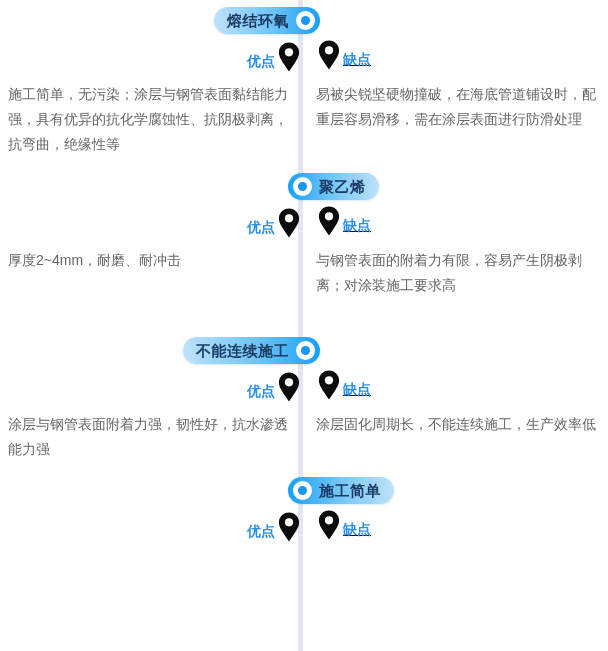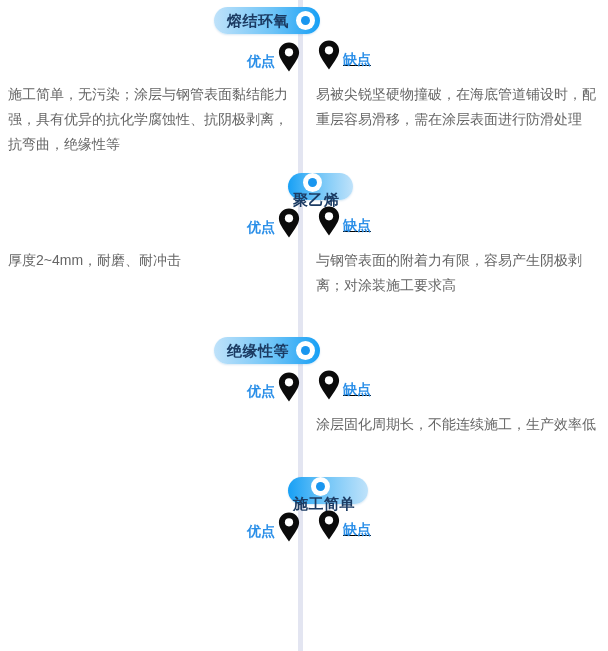--- a/index.html
+++ b/index.html
@@ -57,21 +57,20 @@
     right: 288px;
     background: linear-gradient(to right, #bfe2fa 0%, #6ec4f7 55%, #18a0f5 100%);
     padding-left: 13px;
     padding-right: 5px;
   }
   .pill.left-anchor {
     left: 288px;
     background: linear-gradient(to right, #18a0f5 0%, #6ec4f7 45%, #bfe2fa 100%);
     padding-left: 5px;
     padding-right: 13px;
-    flex-direction: column;
   }
   .pill-label {
     font-size: 15px;
     font-weight: bold;
     color: #1b3b63;
     letter-spacing: 0.5px;
     white-space: nowrap;
     line-height: 1;
   }
   .pill-dot {
@@ -212,21 +211,21 @@
         </div>
       </div>
       <div class="body-row" style="height:82px">
         <div class="text-block left">厚度2~4mm，耐磨、耐冲击</div>
         <div class="text-block right">与钢管表面的附着力有限，容易产生阴极剥离；对涂装施工要求高</div>
       </div>
     </div>
     <div class="section">
       <div class="pill-row">
         <div class="pill right-anchor">
-          <span class="pill-label">绝缘性等</span>
+          <span class="pill-label">不能连续施工</span>
           <span class="pill-dot">
             <i></i>
           </span>
         </div>
       </div>
       <div class="marker-row" style="height:42px">
         <div class="marker pro">
           <span class="marker-label">优点</span>
           <span>
             <svg class="pin-icon" width="22" height="30" viewBox="0 0 22 30" xmlns="http://www.w3.org/2000/svg">
@@ -239,20 +238,21 @@
           <span>
             <svg class="pin-icon" width="22" height="30" viewBox="0 0 22 30" xmlns="http://www.w3.org/2000/svg">
               <path d="M11 0.6 C5.2 0.6 0.9 5.0 0.9 10.6 C0.9 15.4 4.6 20.4 11 29.6 C17.4 20.4 21.1 15.4 21.1 10.6 C21.1 5.0 16.8 0.6 11 0.6 Z" fill="#0b0b0b"></path>
               <circle cx="11" cy="10.3" r="4.1" fill="#ffffff"></circle>
             </svg>
           </span>
           <span class="marker-label">缺点</span>
         </div>
       </div>
       <div class="body-row" style="height:58px">
+        <div class="text-block left">涂层与钢管表面附着力强，韧性好，抗水渗透能力强</div>
         <div class="text-block right">涂层固化周期长，不能连续施工，生产效率低</div>
       </div>
     </div>
     <div class="section">
       <div class="pill-row">
         <div class="pill left-anchor">
           <span class="pill-dot">
             <i></i>
           </span>
           <span class="pill-label">施工简单</span>

